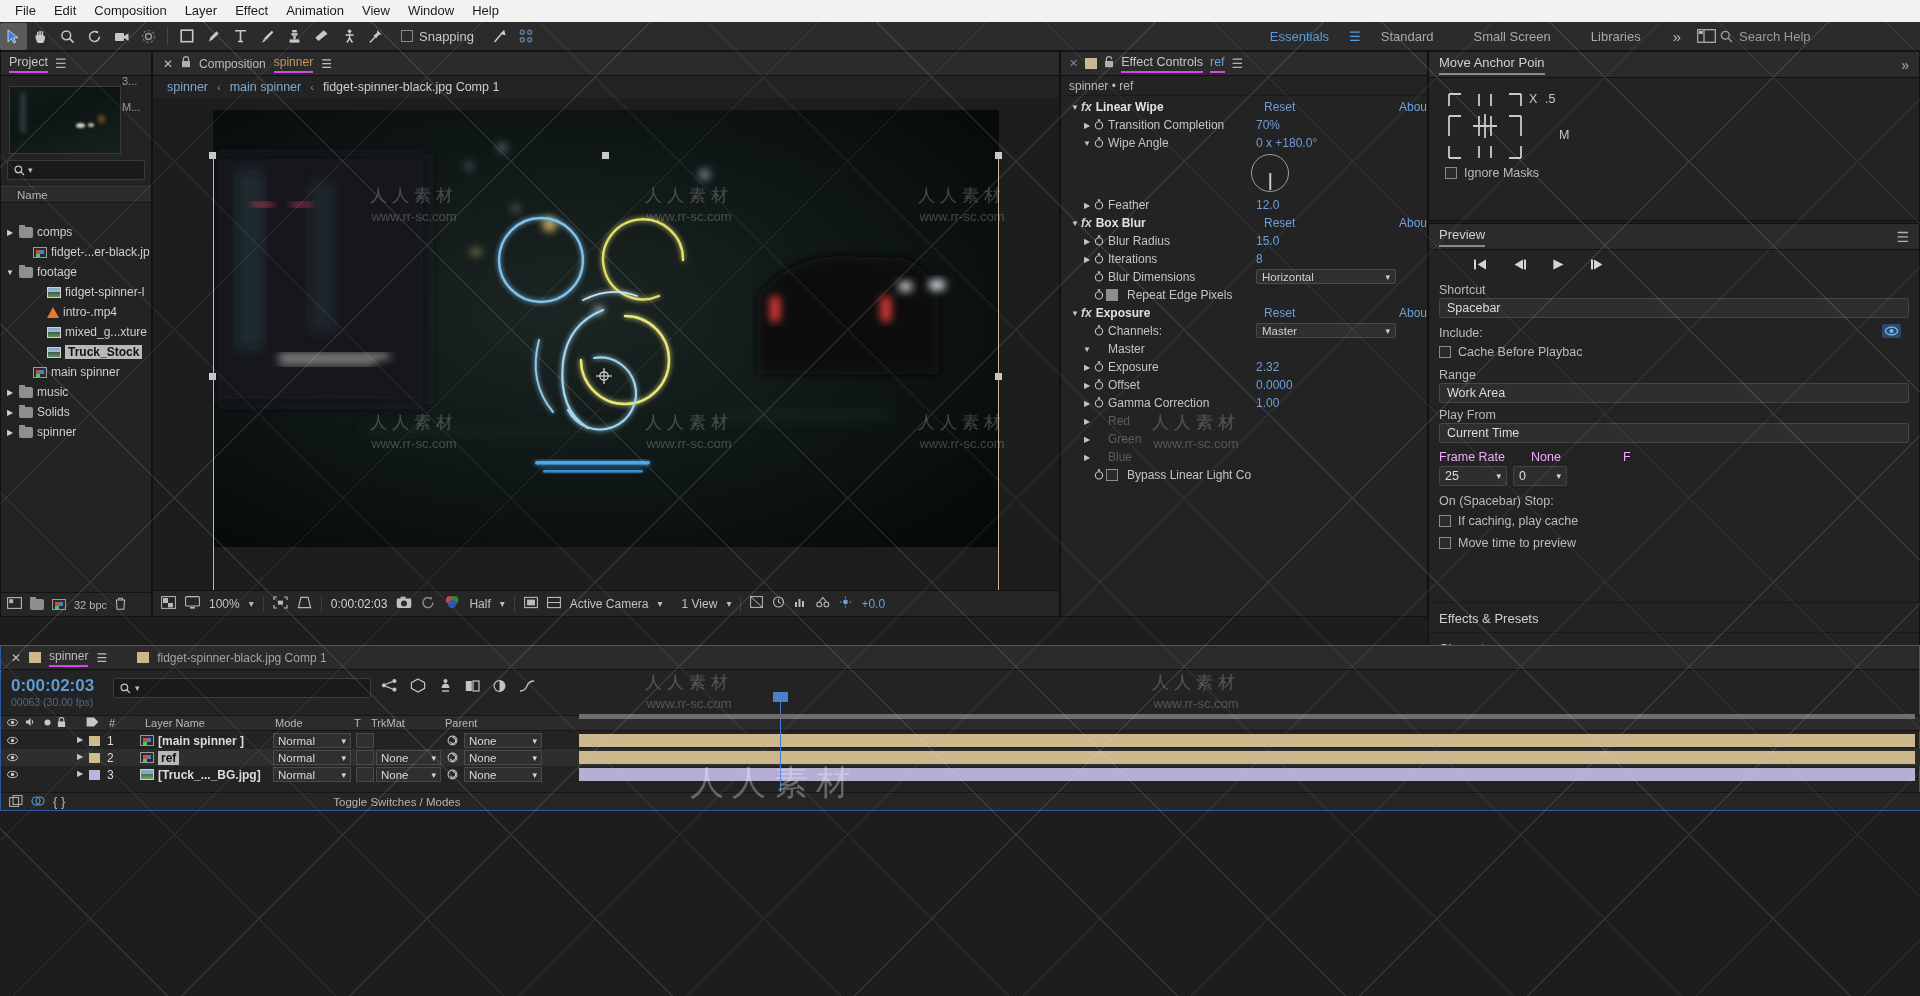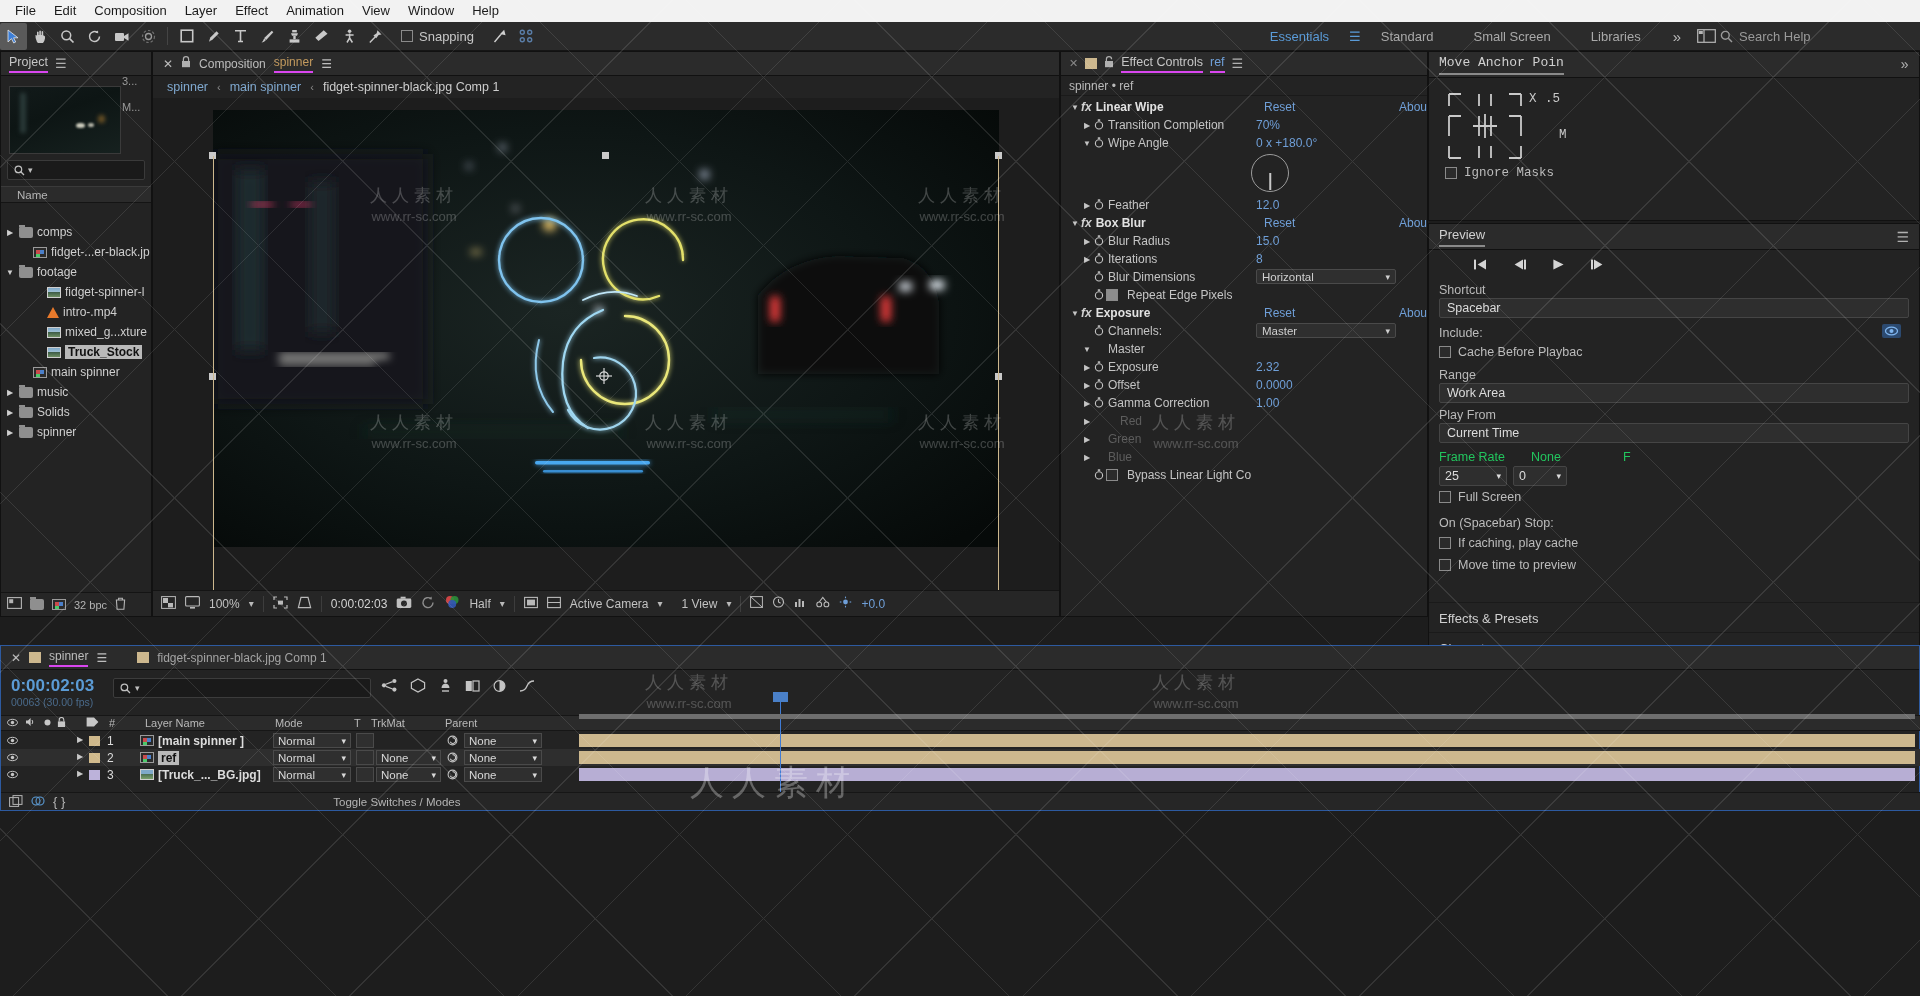--- a/index.html
+++ b/index.html
@@ -99,21 +99,21 @@
   .fxrow .lbl { flex:none; }
   .fxrow .lbl.hd { font-weight:bold; color:#e2e2e2; }
   .fxrow .lbl.dim { color:#5d5d5d; }
   .fxval { position:absolute; left:195px; color:#6f9fd8; font-size:12px; }
   .fxval.right { left:330px; }
   .dial { position:absolute; width:38px; height:38px; border:1.5px solid #9b9b9b; border-radius:50%; }
   .dial:after{content:"";position:absolute;left:50%;top:50%;width:1.5px;height:17px;background:#c9c9c9;transform:translateX(-50%);}
 
   
   #rightCol { position:absolute; left:1428px; top:51px; width:492px; height:566px; }
-  #anchorPanel { position:absolute; left:0; top:0; width:492px; height:170px; background:#232323; border:1px solid #111;font-family:Liberation Mono, monospace;}
+  #anchorPanel { position:absolute; left:0; top:0; width:492px; height:170px; background:#232323; border:1px solid #111;}
   #previewPanel { position:absolute; left:0; top:172px; width:492px; height:440px; background:#232323; border:1px solid #111;}
   .rp-tab { height:26px; display:flex; align-items:center; justify-content:space-between;
     padding:0 10px; background:#2b2b2b; border-bottom:1px solid #111; }
   .rp-title { font-size:13px; color:#d0d0d0; border-bottom:2px solid #8a8a8a; padding-bottom:3px; }
   .rp-ham { color:#b0b0b0; font-size:14px; }
   .anchor-grid { position:absolute; left:16px; top:38px; width:80px; height:72px; }
   .pvlabel { font-size:12.5px; color:#b9b9b9; padding:5px 10px 1px 10px; }
   .pvfield { margin:0 10px; height:20px; background:#2e2e2e; border:1px solid #454545; border-radius:2px;
     display:flex; align-items:center; padding:0 7px; font-size:12.5px; color:#dcdcdc; }
   .pvcheck { display:flex; align-items:center; gap:7px; padding:4px 10px; font-size:12.5px; color:#bcbcbc; }
@@ -759,21 +759,21 @@
           <span class="sw"><svg width="10" height="11" viewBox="0 0 10 11">
               <circle cx="5" cy="6.4" r="3.6" fill="none" stroke="#c4c4c4" stroke-width="1.1"></circle>
               <rect x="3.8" y="0.3" width="2.4" height="1.6" fill="#c4c4c4"></rect>
             </svg></span>
           <span class="lbl" style="margin-left: 4px;">Gamma Correction</span>
           <span class="fxval" style="left: 175px;">1.00</span>
         </div>
         <div class="fxrow" style="position: absolute; top: 314px; left: 20px; right: 0px;">
           <span class="tw">▶</span>
           <span class="sw"></span>
-          <span class="lbl dim" style="margin-left: 16px;">Red</span>
+          <span class="lbl dim" style="margin-left: 4px;">Red</span>
         </div>
         <div class="fxrow" style="position: absolute; top: 332px; left: 20px; right: 0px;">
           <span class="tw">▶</span>
           <span class="sw"></span>
           <span class="lbl dim" style="margin-left: 4px;">Green</span>
         </div>
         <div class="fxrow" style="position: absolute; top: 350px; left: 20px; right: 0px;">
           <span class="tw">▶</span>
           <span class="sw"></span>
           <span class="lbl dim" style="margin-left: 4px;">Blue</span>
@@ -859,38 +859,34 @@
             </svg></span>
       </div>
       <div class="pvcheck">
         <span class="chk"></span>
         <span>Cache Before Playbac</span>
       </div>
       <div class="pvlabel">Range</div>
       <div class="pvfield">Work Area</div>
       <div class="pvlabel">Play From</div>
       <div class="pvfield">Current Time</div>
-      <div style="display:flex;padding:7px 10px 2px 10px;font-size:12.5px;color:#22c55e;gap:26px;">
+      <div style="display:flex;padding:7px 10px 2px 10px;font-size:12.5px;color:#f0abfc;gap:26px;">
         <span>Frame Rate</span>
         <span>None</span>
         <span style="margin-left:36px;">F</span>
       </div>
       <div style="display:flex;padding:0 10px;gap:6px;">
         <div class="minisel" style="width:68px;">
           <span>25</span>
             <span style="font-size:9px;">▾</span>
         </div>
         <div class="minisel" style="width:54px;">
           <span>0</span>
             <span style="font-size:9px;">▾</span>
         </div>
-      </div>
-      <div class="pvcheck">
-        <span class="chk"></span>
-        <span>Full Screen</span>
       </div>
       <div class="rp-sectionlabel">On (Spacebar) Stop:</div>
       <div class="pvcheck">
         <span class="chk"></span>
         <span>If caching, play cache</span>
       </div>
       <div class="pvcheck">
         <span class="chk"></span>
         <span>Move time to preview</span>
       </div>

